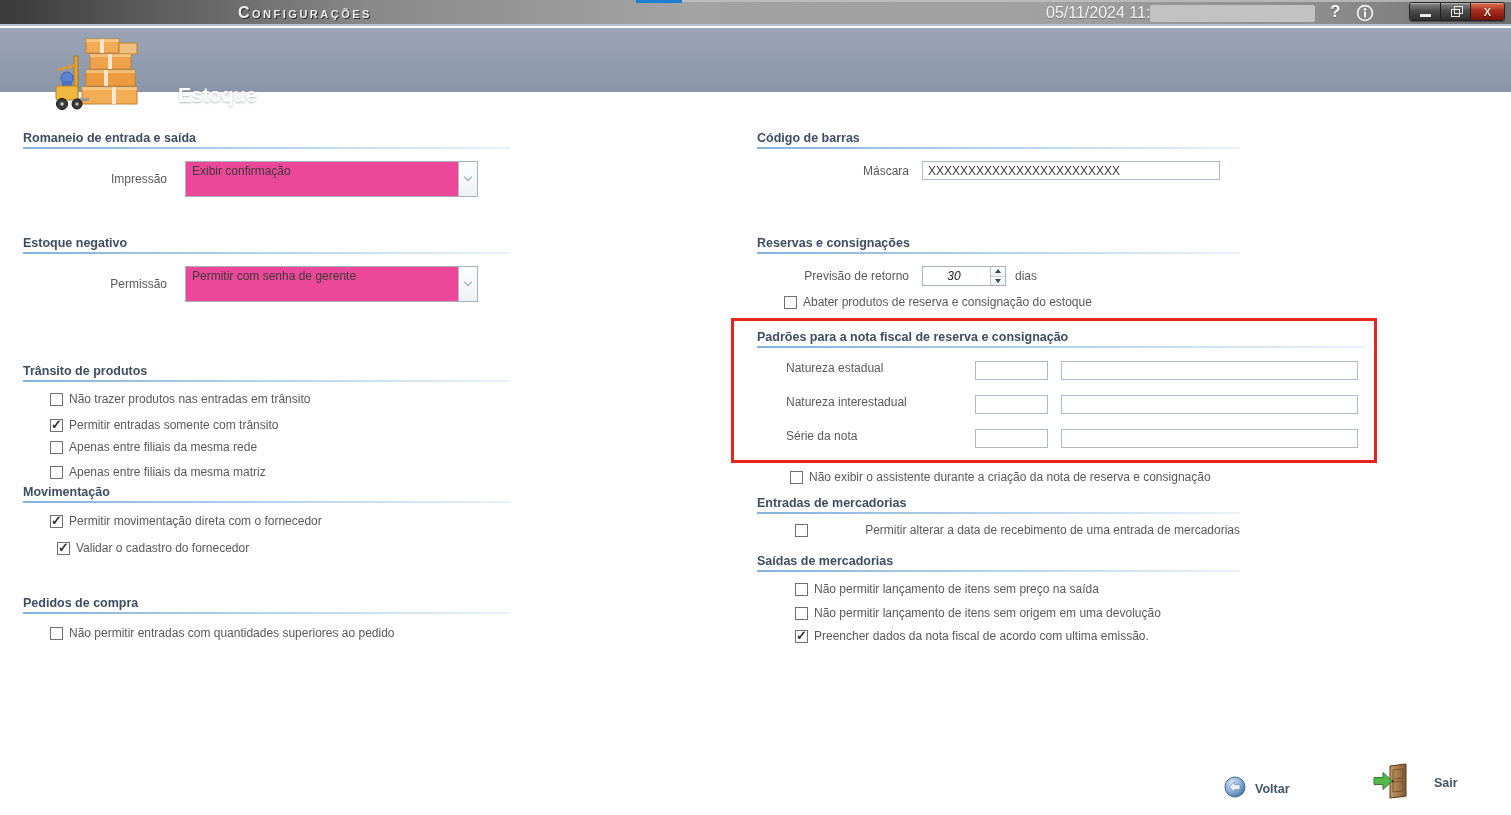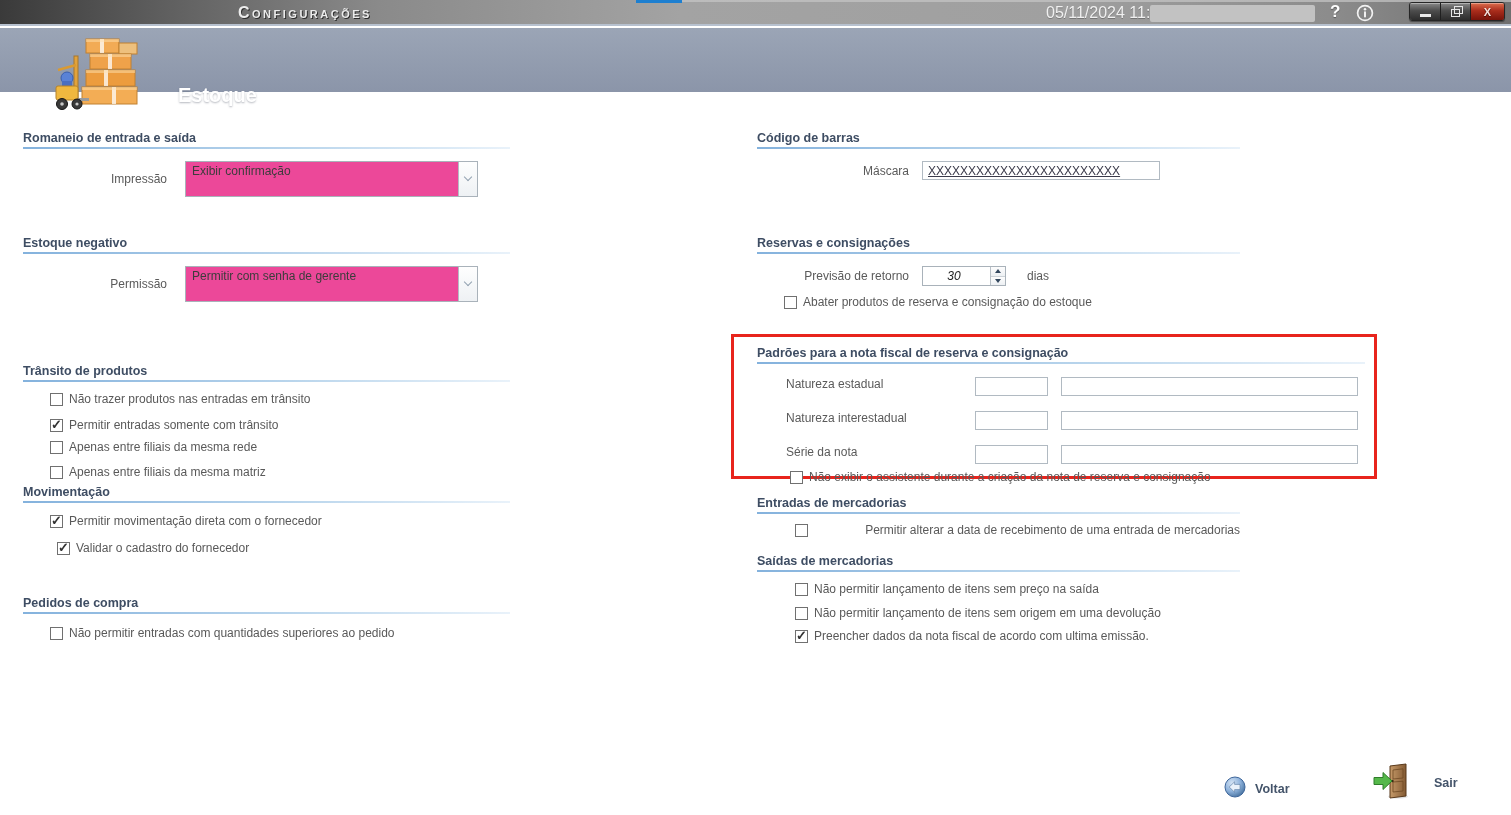--- a/index.html
+++ b/index.html
@@ -97,21 +97,21 @@
   .spin-btn + .spin-btn { border-top:1px solid #ccd2d8; }
   .tri-up { width:0; height:0; border-left:3px solid transparent; border-right:3px solid transparent; border-bottom:4px solid #33475e; }
   .tri-down { width:0; height:0; border-left:3px solid transparent; border-right:3px solid transparent; border-top:4px solid #33475e; }
 
   .cbrow { display:flex; align-items:center; gap:6px; }
   .cb { width:13px; height:13px; border:1px solid #707070; background:#fff; flex:none;
     display:inline-flex; align-items:center; justify-content:center;
     font-size:13px; line-height:12px; color:#333; font-weight:bold; }
 
   
-  .redbox { position:absolute; left:731px; top:334px; width:646px; height:145px;
+  .redbox { position:absolute; left:731px; top:318px; width:646px; height:145px;
     border:3px solid #e8241c; padding:9px 6px 0 23px; }
   .redbox .underline { width:608px; }
   .padrao-row { display:flex; align-items:flex-start; height:21px; margin-left:29px; margin-top:13px; }
   .padrao-row:first-of-type { margin-top:11px; }
   .padrao-label { width:189px; color:#5a5a5a; }
 
   
   .footer-btn { position:absolute; display:flex; align-items:center; cursor:default; }
   .footer-btn .btn-label { font-size:12.5px; font-weight:bold; color:#44546a; }
 </style>
@@ -253,41 +253,41 @@
       <span class="cb"></span>
       <span>Não permitir entradas com quantidades superiores ao pedido</span>
     </div>
   </div>
 
   <div class="section" style="left:757px; top:131px; width:483px;">
     <div class="section-title">Código de barras</div>
     <div class="underline"></div>
     <div class="form-row">
       <span class="form-label" style="width:165px; text-align:right; padding-right:13px;">Máscara</span>
-      <input class="tinput" style="width: 238px; text-decoration: underline;" value="XXXXXXXXXXXXXXXXXXXXXXXX">
+      <input class="tinput" style="width: 298px;" value="XXXXXXXXXXXXXXXXXXXXXXXX">
     </div>
   </div>
 
   <div class="section" style="left:757px; top:236px; width:483px;">
     <div class="section-title">Reservas e consignações</div>
     <div class="underline"></div>
     <div class="form-row">
       <span class="form-label" style="width:165px; text-align:right; padding-right:13px;">Previsão de retorno</span>
       <div class="spinbox">
         <input class="spin-input" value="30" style="">
         <div class="spin-btns">
           <div class="spin-btn">
               <span class="tri-up"></span>
             </div>
           <div class="spin-btn">
               <span class="tri-down"></span>
             </div>
         </div>
       </div>
-      <span class="form-label" style="margin-left:21px;">dias</span>
+      <span class="form-label" style="margin-left:9px;">dias</span>
     </div>
     <div class="cbrow" style="margin:9px 0 0 27px;">
       <span class="cb"></span>
       <span>Abater produtos de reserva e consignação do estoque</span>
     </div>
   </div>
 
   <div class="redbox">
     <div class="section-title">Padrões para a nota fiscal de reserva e consignação</div>
     <div class="underline"></div>

